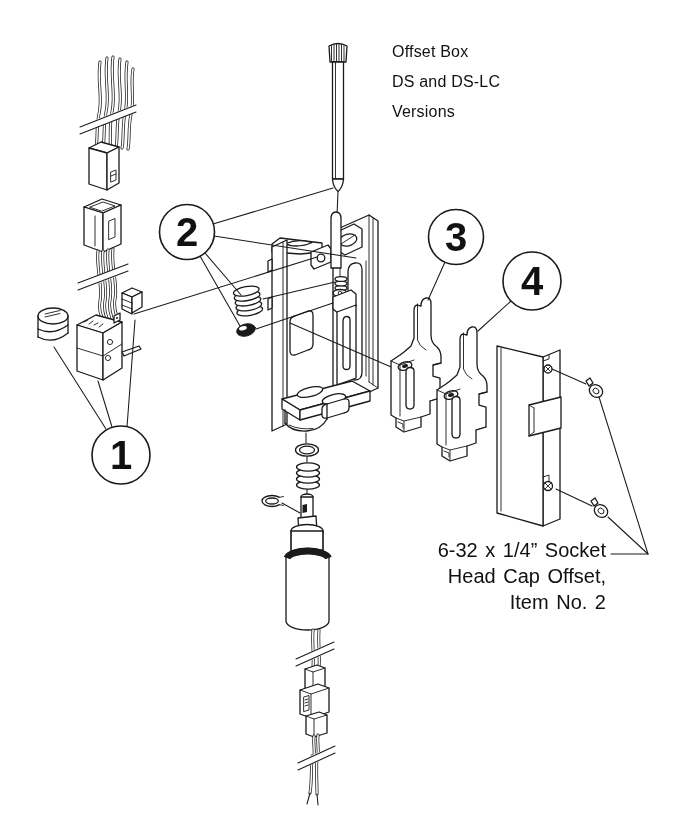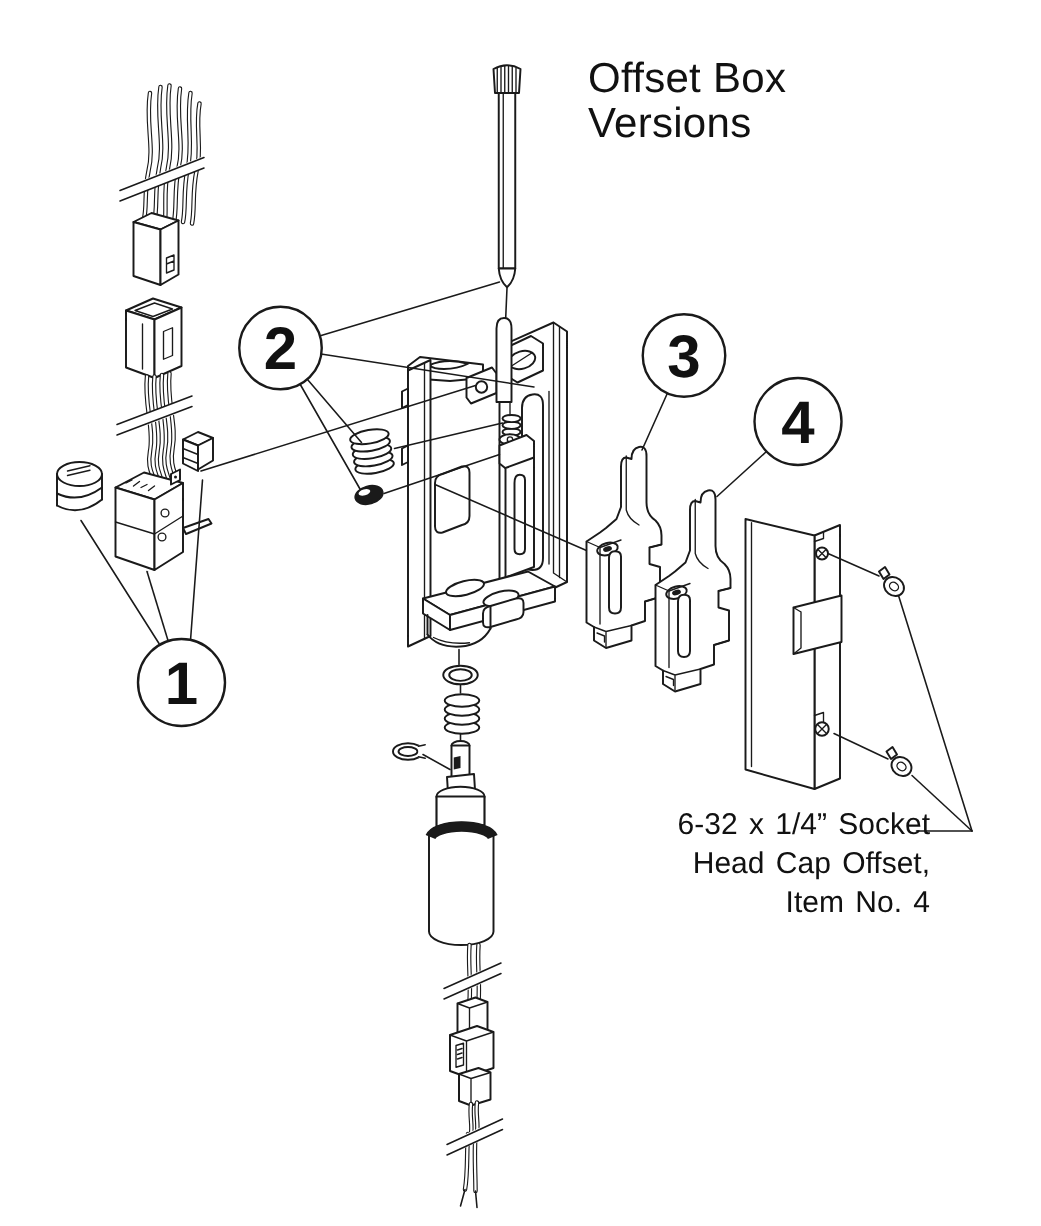--- a/index.html
+++ b/index.html
@@ -9,23 +9,23 @@
   .s{stroke:#1a1a1a;stroke-width:1.3;fill:none;stroke-linejoin:round;stroke-linecap:round;}
   .f{fill:#ffffff;stroke:#1a1a1a;stroke-width:1.3;stroke-linejoin:round;}
   .fd{fill:#1a1a1a;stroke:none;}
   .thin{stroke-width:1.05;}
   .hair{stroke-width:0.9;}
   .wo{stroke:#1a1a1a;stroke-width:3;fill:none;stroke-linecap:round;}
   .wi{stroke:#ffffff;stroke-width:1.5;fill:none;stroke-linecap:round;}
   .gap{fill:#ffffff;stroke:none;}
   .callout-circle{fill:#ffffff;stroke:#1a1a1a;stroke-width:1.6;}
   .callout-num{font:700 40px "Liberation Sans", sans-serif;fill:#111;text-anchor:middle;}
-  .title{position:absolute;left:392px;top:37px;font-size:28px;line-height:30px;
+  .title{position:absolute;left:392px;top:37px;font-size:16px;line-height:30px;
          letter-spacing:0.2px;white-space:nowrap;}
-  .note{position:absolute;left:390px;top:537px;width:230px;text-align:right;
+  .note{position:absolute;left:376px;top:537px;width:230px;text-align:right;
         font-size:20px;line-height:26px;word-spacing:2px;}
 </style>
 </head>
 <body>
 
 <div class="stage">
 <svg width="694" height="817" viewBox="0 0 694 817">
   <defs>
     <path id="wt1" d="M100,62 C97,82 103,98 99,114 C96,128 98,138 96,146"></path>
     <path id="wt2" d="M107,58 C104,78 110,96 106,112 C103,128 105,138 103,147"></path>
@@ -317,21 +317,22 @@
     <text class="callout-num" x="187" y="246">2</text>
     <circle class="callout-circle" cx="456" cy="237" r="27.5"></circle>
     <text class="callout-num" x="456" y="251">3</text>
     <circle class="callout-circle" cx="532" cy="281" r="29"></circle>
     <text class="callout-num" x="532" y="295">4</text>
   </g>
 </svg>
 
 <div class="title">
   <div>Offset Box</div>
+  <div>DS and DS-LC</div>
   <div>Versions</div>
 </div>
 
 <div class="note">
   <div>6-32 x 1/4” Socket</div>
   <div>Head Cap Offset,</div>
-  <div>Item No. 4</div>
+  <div>Item No. 2</div>
 </div>
 </div>
 
 </body></html>

